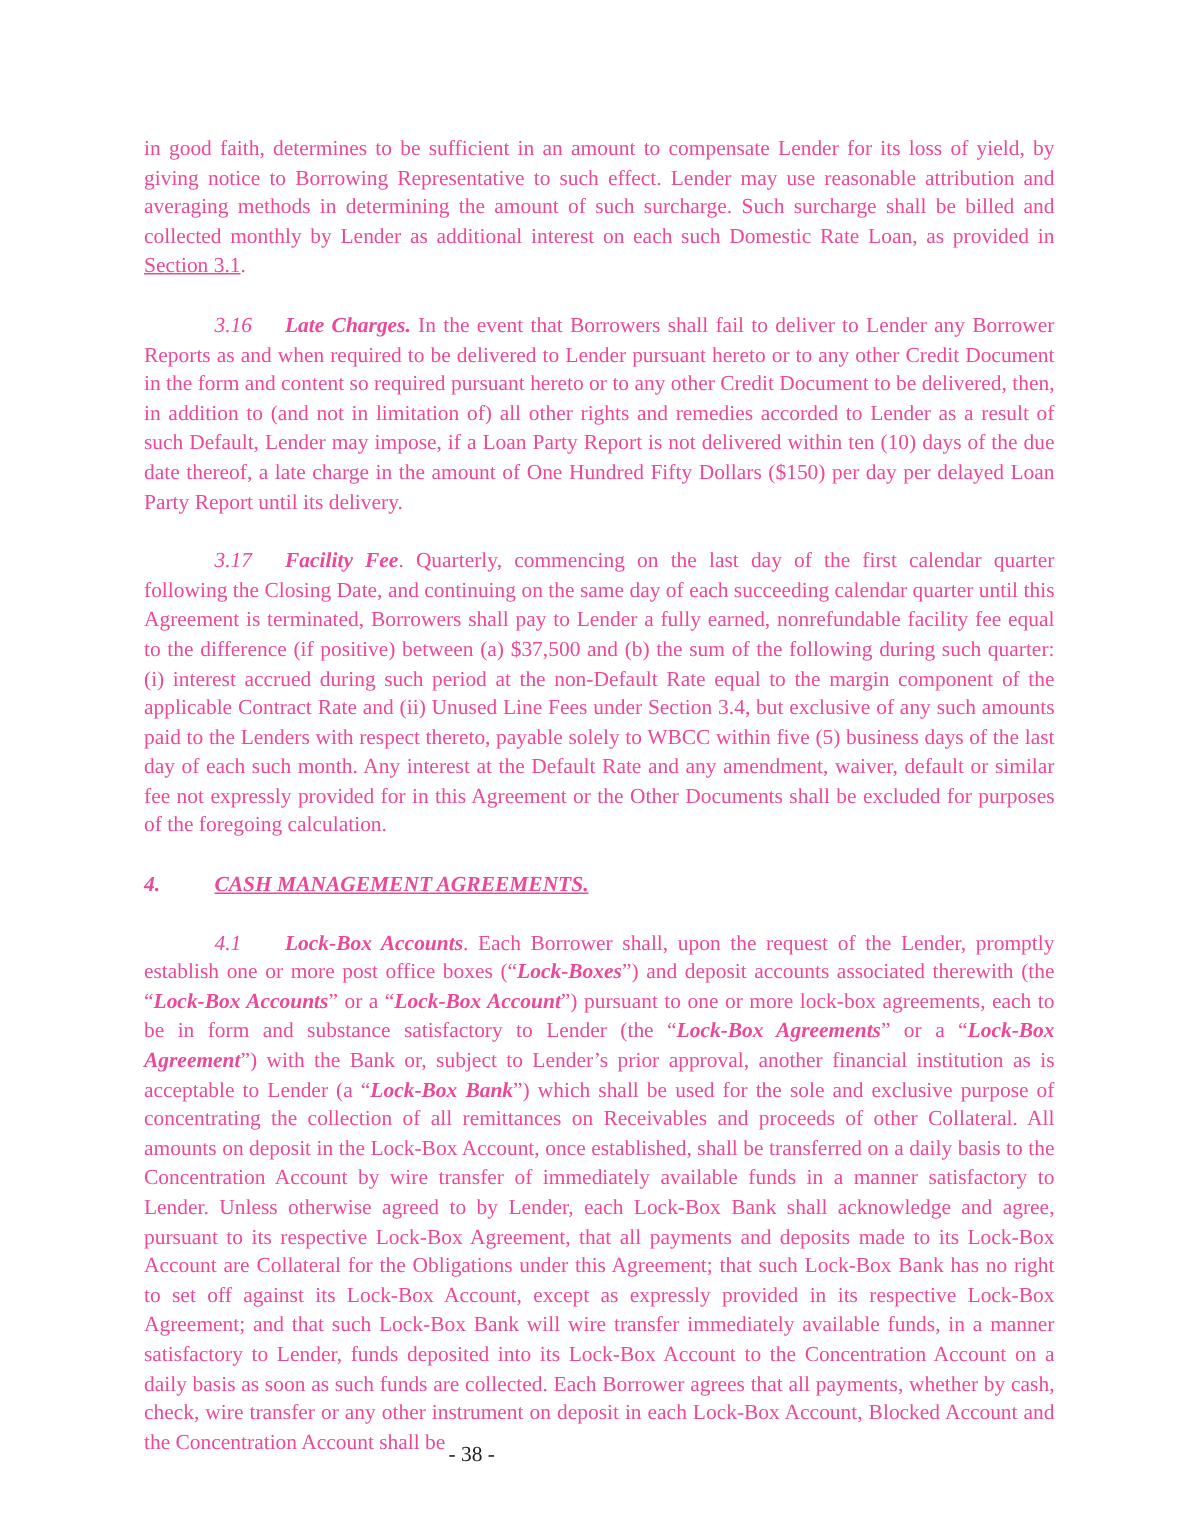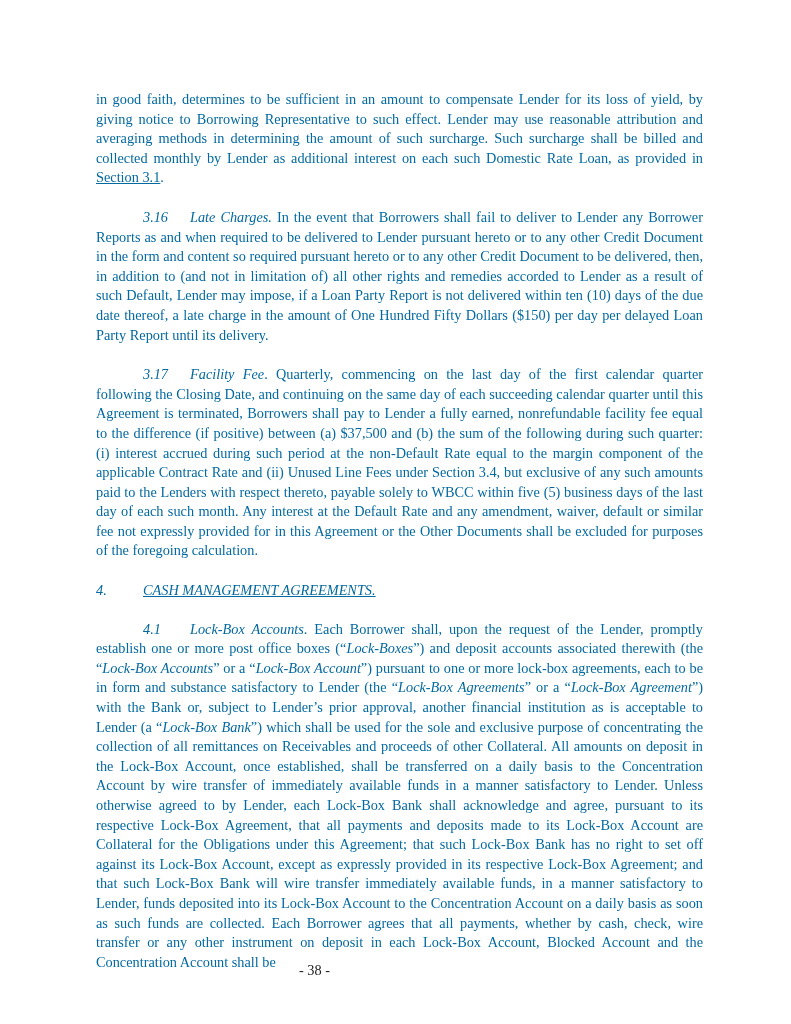--- a/index.html
+++ b/index.html
@@ -1,27 +1,27 @@
 <!DOCTYPE html>
 <html><head>
 <meta charset="utf-8">
 <style>
   html, body { margin: 0; padding: 0; background: #ffffff; }
   body { width: 791px; height: 1024px; position: relative; overflow: hidden; }
   .page {
     position: absolute; left: 96px; top: 90px; width: 607px;
     font-family: "Liberation Serif", serif; font-size: 14.3px; line-height: 19.6px;
-    color: #0369a1; text-align: justify;
+    color: #ec4899; text-align: justify;
   }
   .para { margin: 0 0 20px 0; }
   .para.indent { text-indent: 47px; }
   .num { display: inline-block; width: 47px; text-indent: 0; font-style: italic; }
-  .bi { font-weight: normal; font-style: italic; }
+  .bi { font-weight: bold; font-style: italic; }
   .u { text-decoration: underline; }
-  .heading { margin: 0 0 19px 0; font-weight: normal; font-style: italic; }
+  .heading { margin: 0 0 19px 0; font-weight: bold; font-style: italic; }
   .heading .hn { display: inline-block; width: 47px; }
   .heading .ht { text-decoration: underline; }
   .footer {
     position: absolute; left: 0; width: 629px; top: 962px; text-align: center;
     font-family: "Liberation Serif", serif; font-size: 14.3px; color: #222;
   }
 </style>
 </head>
 <body>
 

